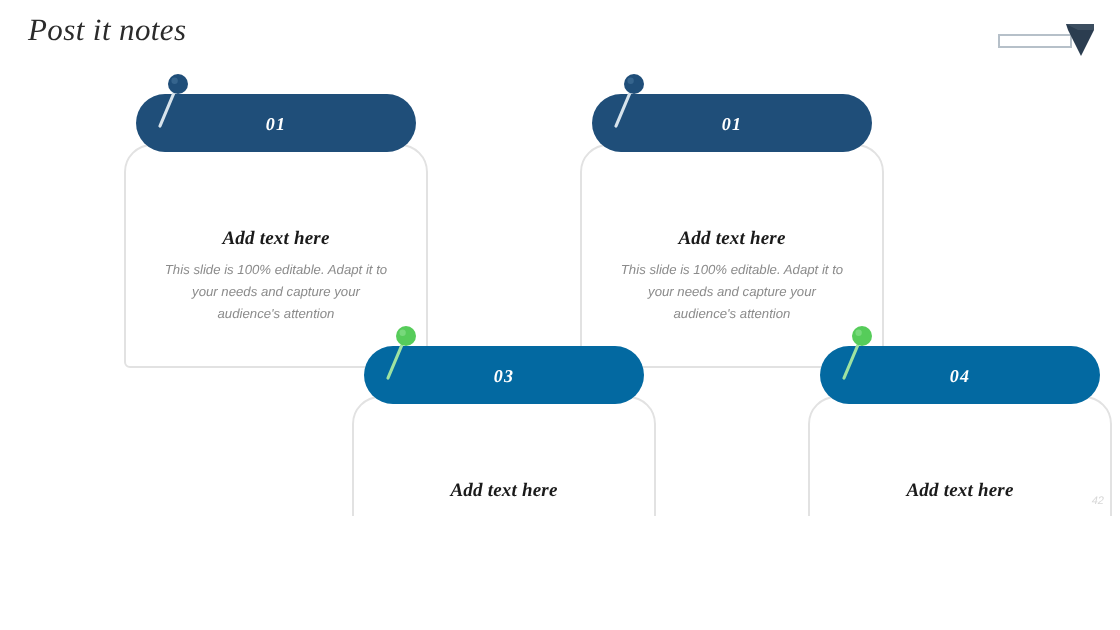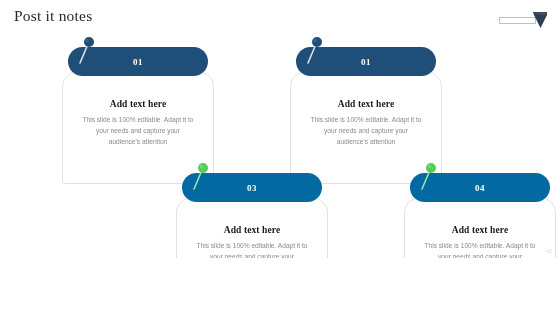--- a/index.html
+++ b/index.html
@@ -14,20 +14,21 @@
     overflow: hidden;
     position: relative;
   }
 
   .slide {
     position: relative;
     width: 560px;
     height: 258px;
     background: #ffffff;
     overflow: hidden;
+    font-style: italic;
   }
 
   
   .slide-title {
     position: absolute;
     left: 14px;
     top: 7px;
     font-family: "Liberation Serif", serif;
     font-size: 15.5px;
     font-weight: 400;
@@ -64,21 +65,21 @@
     text-align: center;
   }
 
   .card-body.tall { height: 112px; }
 
   .card-heading {
     font-family: "Liberation Serif", serif;
     font-size: 9.5px;
     font-weight: bold;
     color: #1a1a1a;
-    margin: 0 0 6px 0;
+    margin: 16px 0 6px 0;
     letter-spacing: 0.1px;
   }
 
   .card-text {
     font-family: "Liberation Sans", sans-serif;
     font-size: 6.6px;
     line-height: 1.65;
     color: #8b8b8b;
     margin: 0;
     padding: 0 6px;

